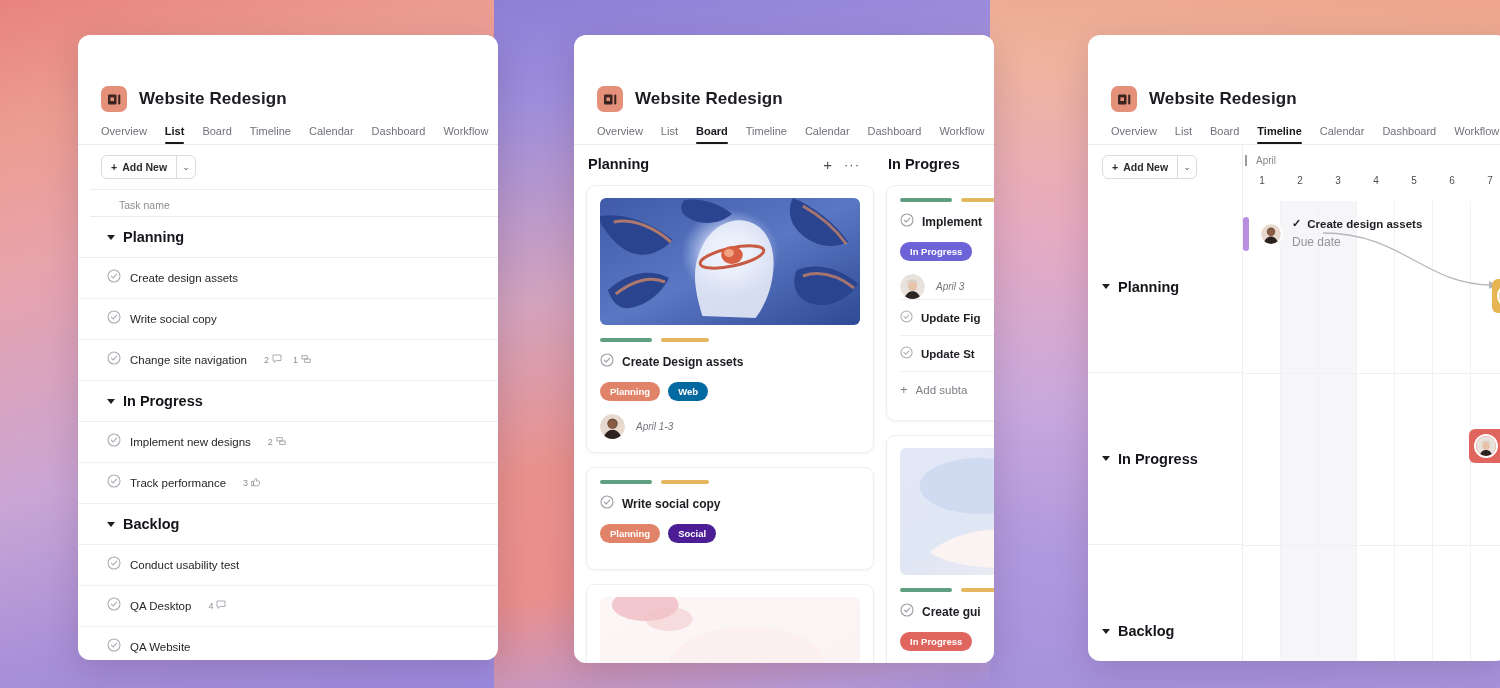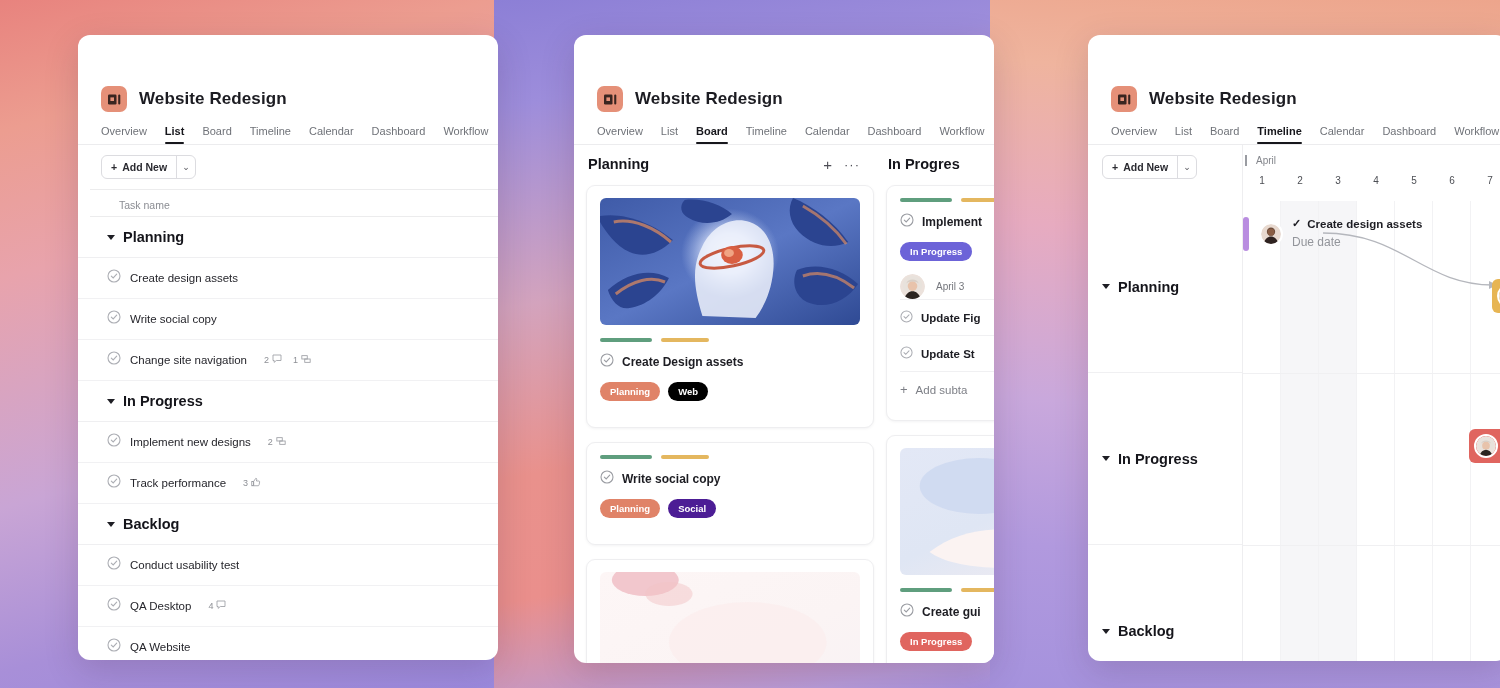--- a/index.html
+++ b/index.html
@@ -129,21 +129,21 @@
   .card-title-row { display: flex; align-items: center; gap: 8px; margin-bottom: 11px; }
   .card-title { font-size: 12px; font-weight: 600; color: #1d1d23; }
   .tags { display: flex; gap: 8px; margin-bottom: 13px; }
   .tag {
     font-size: 9.5px; font-weight: 600; color: #fff;
     padding: 4px 10px; border-radius: 11px; white-space: nowrap;
   }
   .card-footer { display: flex; align-items: center; gap: 11px; }
   .avatar { width: 25px; height: 25px; border-radius: 50%; overflow: hidden; flex: none; }
   .avatar svg { display: block; width: 100%; height: 100%; }
-  .card-date { font-size: 10px; color: #74767c; }
+  .card-date { font-size: 10px; color: #74767c; font-style: italic; }
 
   .subtask {
     display: flex; align-items: center; gap: 8px;
     padding: 10px 0; border-top: 1px solid #f0f0f2;
     font-size: 11.5px; font-weight: 600; color: #1d1d23;
   }
   .subtask.add { color: #7d7f86; font-weight: 500; }
   .subtask.add .plus-sm { font-size: 13px; color: #7d7f86; }
 
   
@@ -427,21 +427,32 @@
         </div>
         <div class="card-title-row">
           <span class="check-o"><svg width="14" height="14" viewBox="0 0 14 14">
                 <circle cx="7" cy="7" r="6" fill="none" stroke="#9b9da3" stroke-width="1.1"></circle>
                 <path d="M4.3 7.1 L6.2 8.9 L9.7 5.2" fill="none" stroke="#9b9da3" stroke-width="1.1" stroke-linecap="round"></path>
               </svg></span>
           <span class="card-title">Create Design assets</span>
         </div>
         <div class="tags">
           <span class="tag" style="background:#e08368">Planning</span>
-          <span class="tag" style="background:#000000">Web</span>
+          <span class="tag" style="background:#0369a1">Web</span>
+        </div>
+        <div class="card-footer">
+          <span class="avatar">
+            <svg viewBox="0 0 26 26">
+                <circle cx="13" cy="13" r="13" fill="#e8d9cf"></circle>
+                <circle cx="13" cy="10" r="5.4" fill="#6b4b3a"></circle>
+                <path d="M3.4 26 C5 19.4 9 16.4 13 16.4 C17 16.4 21 19.4 22.6 26 Z" fill="#2e2220"></path>
+                <circle cx="13" cy="10.6" r="4.3" fill="#8a5d44"></circle>
+              </svg>
+          </span>
+          <span class="card-date">April 1-3</span>
         </div>
       </div>
 
       <div class="card">
         <div class="progress-bars">
           <span class="pbar green"></span>
           <span class="pbar yellow"></span>
         </div>
         <div class="card-title-row">
           <span class="check-o"><svg width="14" height="14" viewBox="0 0 14 14">

